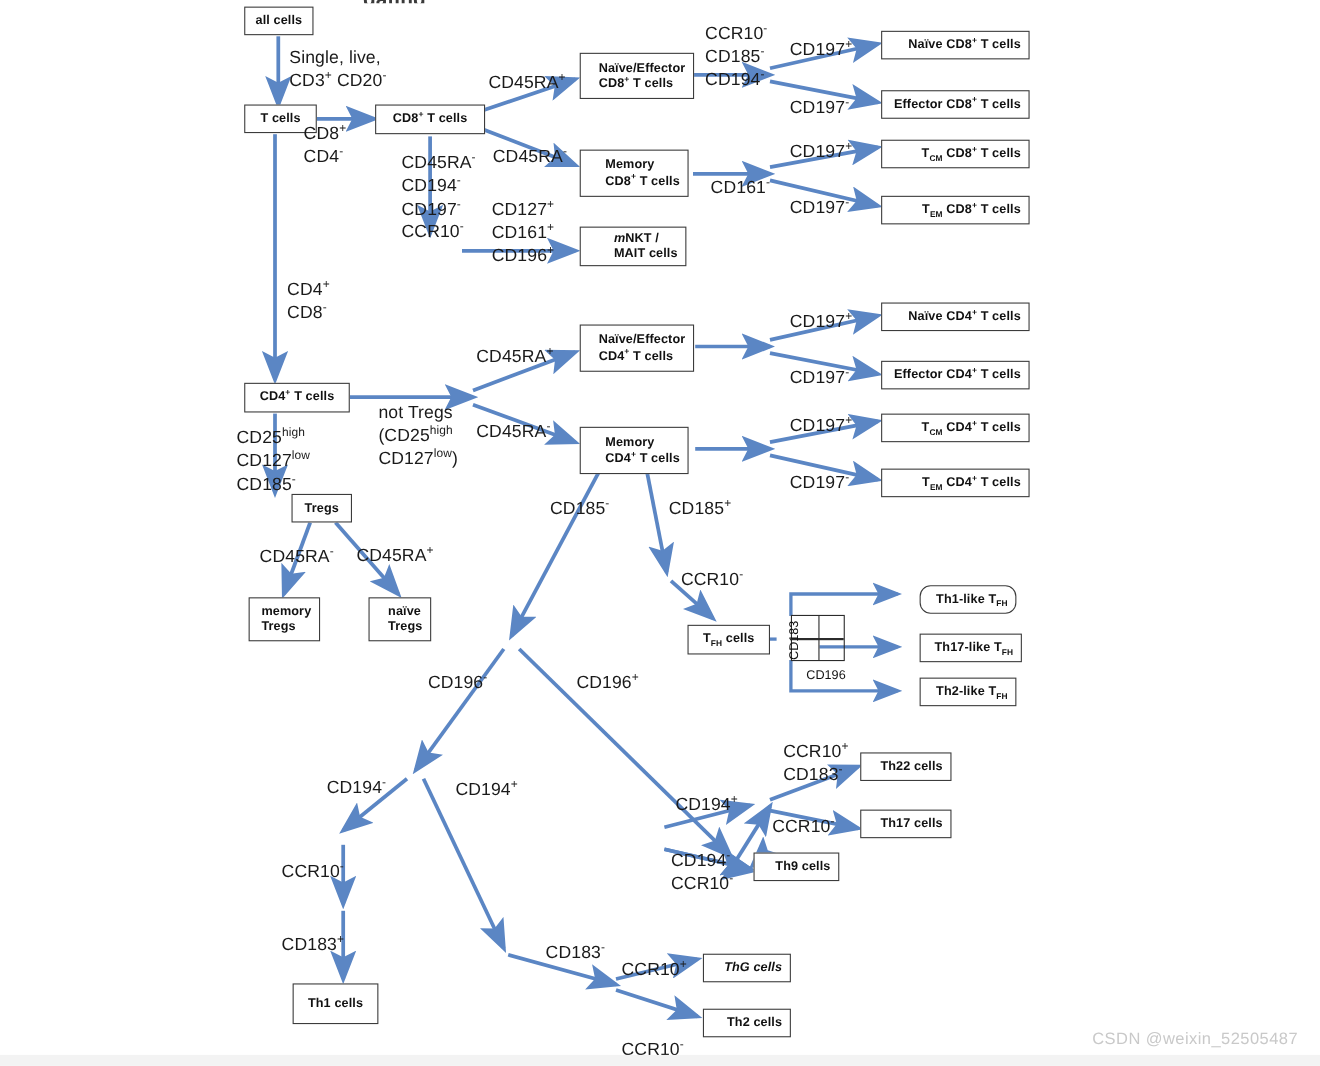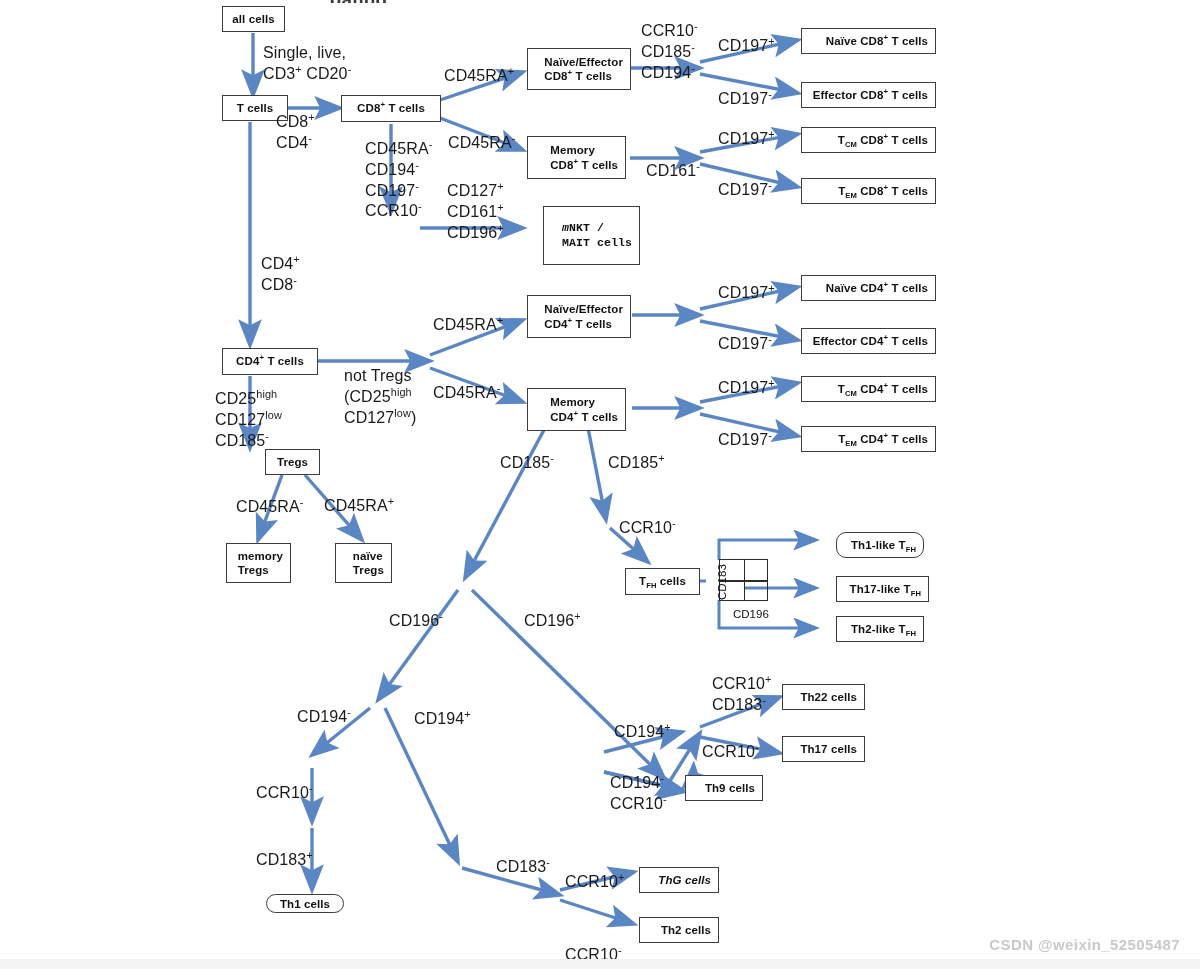--- a/index.html
+++ b/index.html
@@ -40,21 +40,21 @@
   #gate{position:absolute;border:1.8px solid #2b2b2b;background:transparent;box-sizing:border-box;}
   #gate .vline{position:absolute;top:0;bottom:0;left:50%;width:1.8px;background:#2b2b2b;}
   #gate .hline{position:absolute;left:0;right:0;top:50%;height:1.8px;background:#2b2b2b;}
   .gate-y{
     position:absolute;font-size:11.5px;color:#111;font-weight:normal;
     transform:rotate(-90deg);transform-origin:left top;white-space:nowrap;
   }
   .gate-x{position:absolute;font-size:11.5px;color:#111;font-weight:normal;white-space:nowrap;}
   #watermark{
     position:absolute;right:20px;bottom:16px;color:#c9c9c9;
-    font-size:15px;letter-spacing:.4px;font-weight:bold;
+    font-size:15px;letter-spacing:.4px;font-weight:normal;
   }
   #title-clip{
     position:absolute;left:330px;top:-11px;width:240px;height:14px;
     overflow:hidden;color:#3a3a3a;font-size:19px;font-weight:bold;
   }
   #bottom-strip{position:absolute;left:0;bottom:0;width:1200px;height:10px;background:#f3f3f3;}
 </style>
 </head>
 <body>
 
@@ -173,21 +173,21 @@
   </div>
 
   <div class="node" style="left:527px;top:48px;width:104px;height:42px;">
     <span class="inner">Naïve/Effector<br>CD8<sup>+</sup> T cells</span>
   </div>
 
   <div class="node" style="left:527px;top:136px;width:99px;height:43px;">
     <span class="inner">Memory<br>CD8<sup>+</sup> T cells</span>
   </div>
 
-  <div class="node" style="left:543px;top:206px;width:97px;height:59px;font-family:Liberation Mono, monospace;">
+  <div class="node" style="left:527px;top:206px;width:97px;height:36px;">
     <span class="inner"><span class="ital">m</span>NKT /<br>MAIT cells</span>
   </div>
 
   <div class="node" style="left:801px;top:28px;width:135px;height:26px;">
     <span class="inner">Naïve CD8<sup>+</sup> T cells</span>
   </div>
 
   <div class="node" style="left:801px;top:82px;width:135px;height:26px;">
     <span class="inner">Effector CD8<sup>+</sup> T cells</span>
   </div>
@@ -261,21 +261,21 @@
   </div>
 
   <div class="node" style="left:782px;top:736px;width:83px;height:26px;">
     <span class="inner">Th17 cells</span>
   </div>
 
   <div class="node" style="left:685px;top:775px;width:78px;height:26px;">
     <span class="inner">Th9 cells</span>
   </div>
 
-  <div class="node center" style="left:266px;top:894px;width:78px;height:19px;border-radius:12px;">
+  <div class="node center" style="left:266px;top:894px;width:78px;height:37px;">
     <span class="inner">Th1 cells</span>
   </div>
 
   <div class="node" style="left:639px;top:867px;width:80px;height:26px;font-style:italic;">
     <span class="inner">ThG cells</span>
   </div>
 
   <div class="node" style="left:639px;top:917px;width:80px;height:26px;">
     <span class="inner">Th2 cells</span>
   </div>

